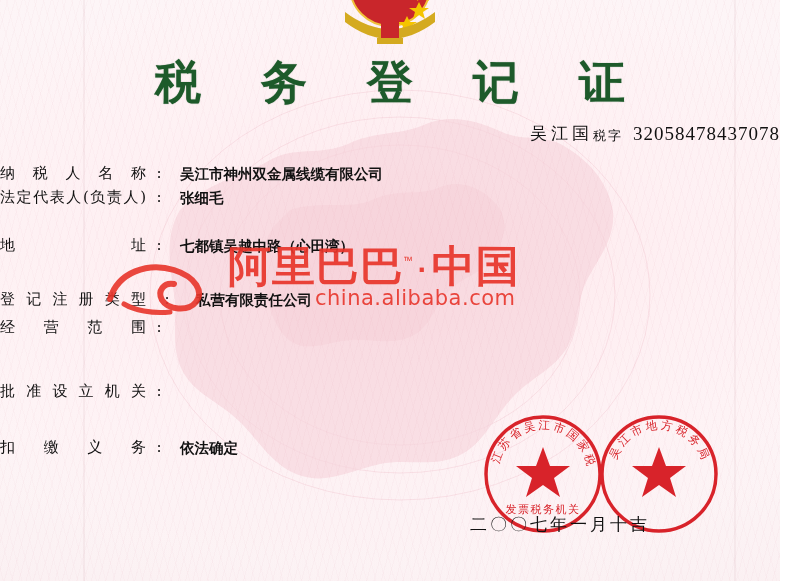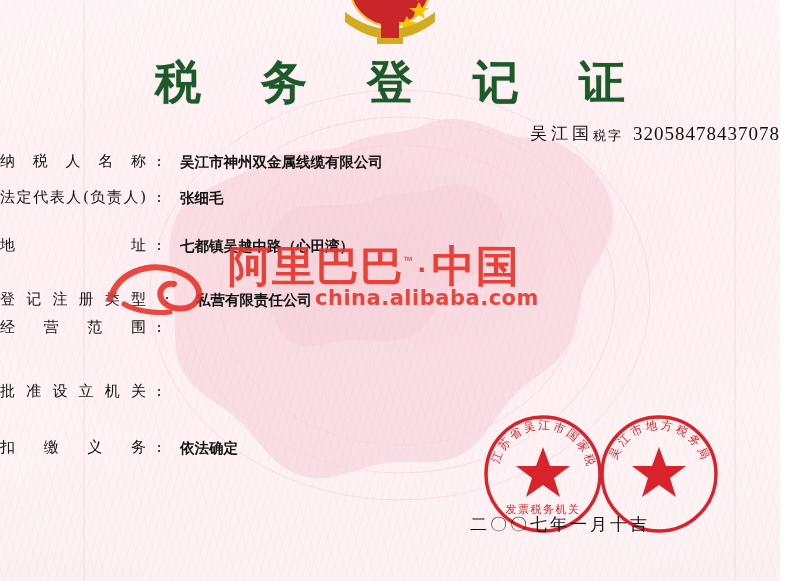--- a/index.html
+++ b/index.html
@@ -152,21 +152,21 @@
     line-height: 1.45;
     font-weight: bold;
   }
   .row-value.small {
     font-size: 12.5px;
     font-weight: normal;
     line-height: 1.5;
     letter-spacing: 0px;
   }
 
-  .r1 { top: 12px; }
+  .r1 { top: 24px; }
   .r2 { top: 48px; }
   .r3 { top: 96px; }
   .r4 { top: 150px; gap: 8px; }
   .r5 { top: 178px; }
   .r6 { top: 242px; }
   .r7 { top: 298px; }
 
   
   .watermark {
     position: absolute;
@@ -200,21 +200,20 @@
   .wm-url {
     position: absolute;
     left: 215px;
     top: 50px;
     font-family: "DejaVu Sans", "Liberation Sans", sans-serif;
     font-size: 21px;
     color: #e8352b;
     opacity: 0.9;
     letter-spacing: 0.5px;
     white-space: nowrap;
-    font-weight: bold;
   }
   .wm-swirl {
     position: absolute;
     left: 0px;
     top: 8px;
     width: 140px;
     height: 80px;
     opacity: 0.9;
   }
 

